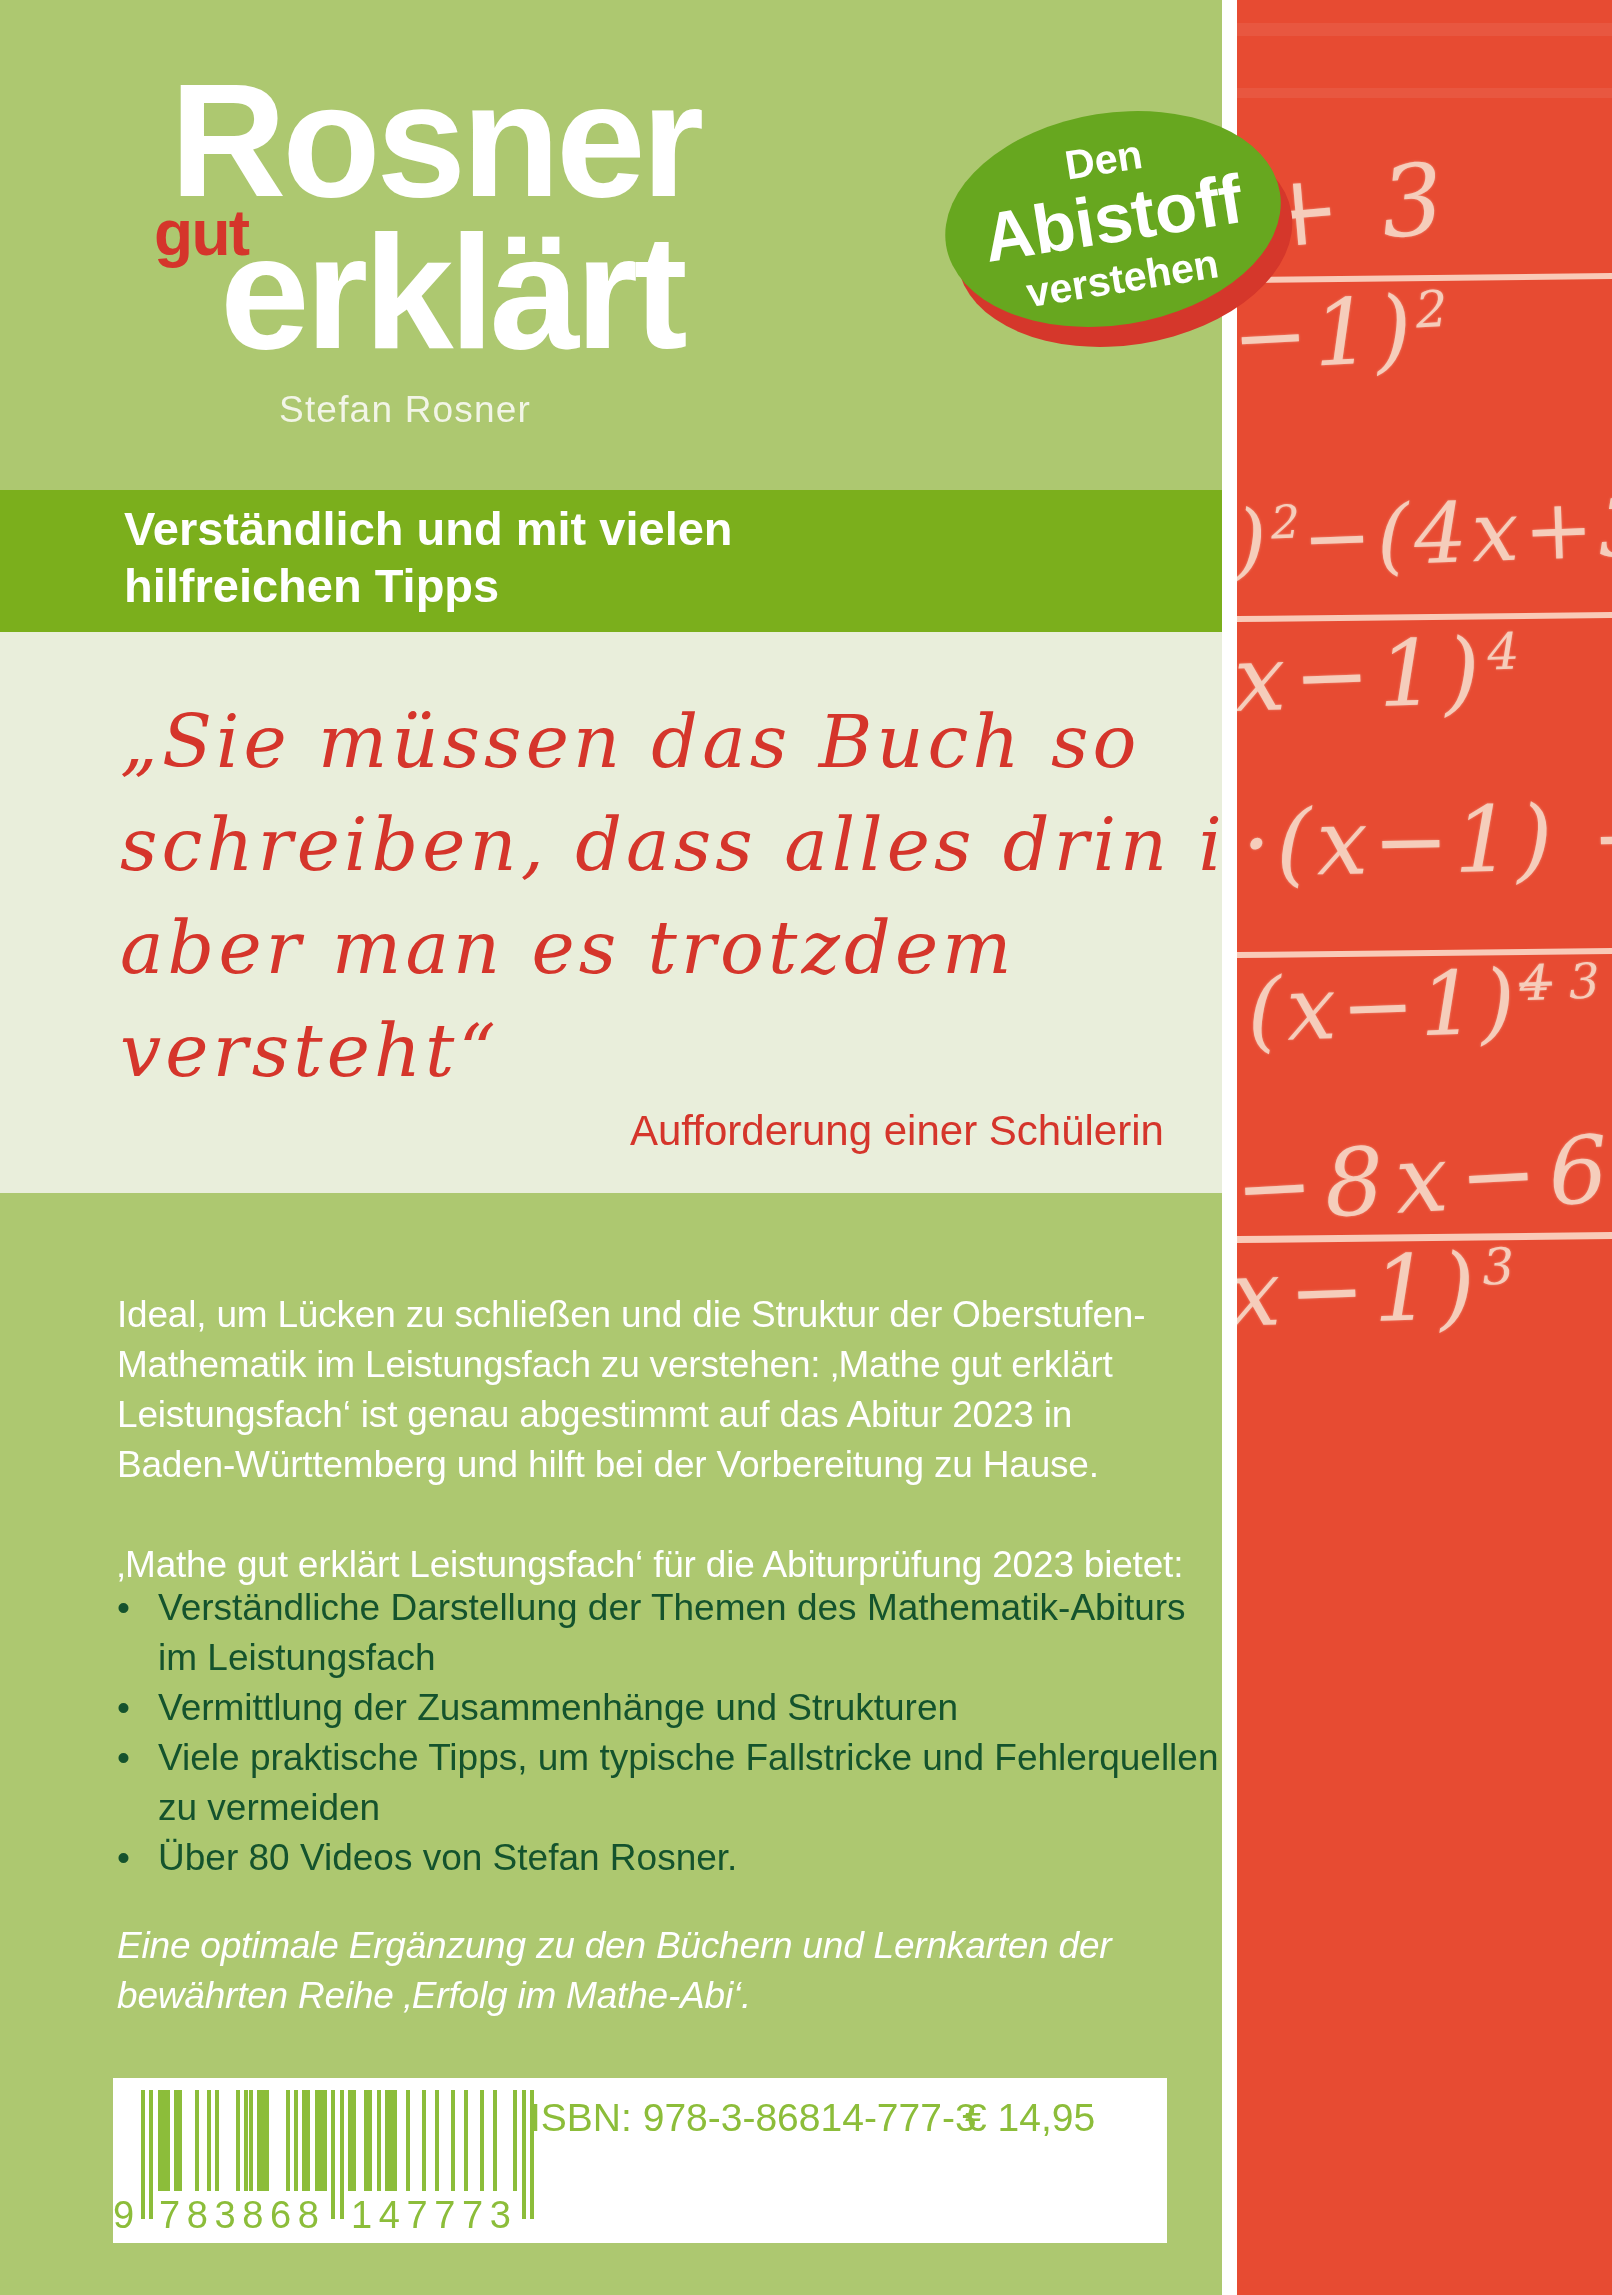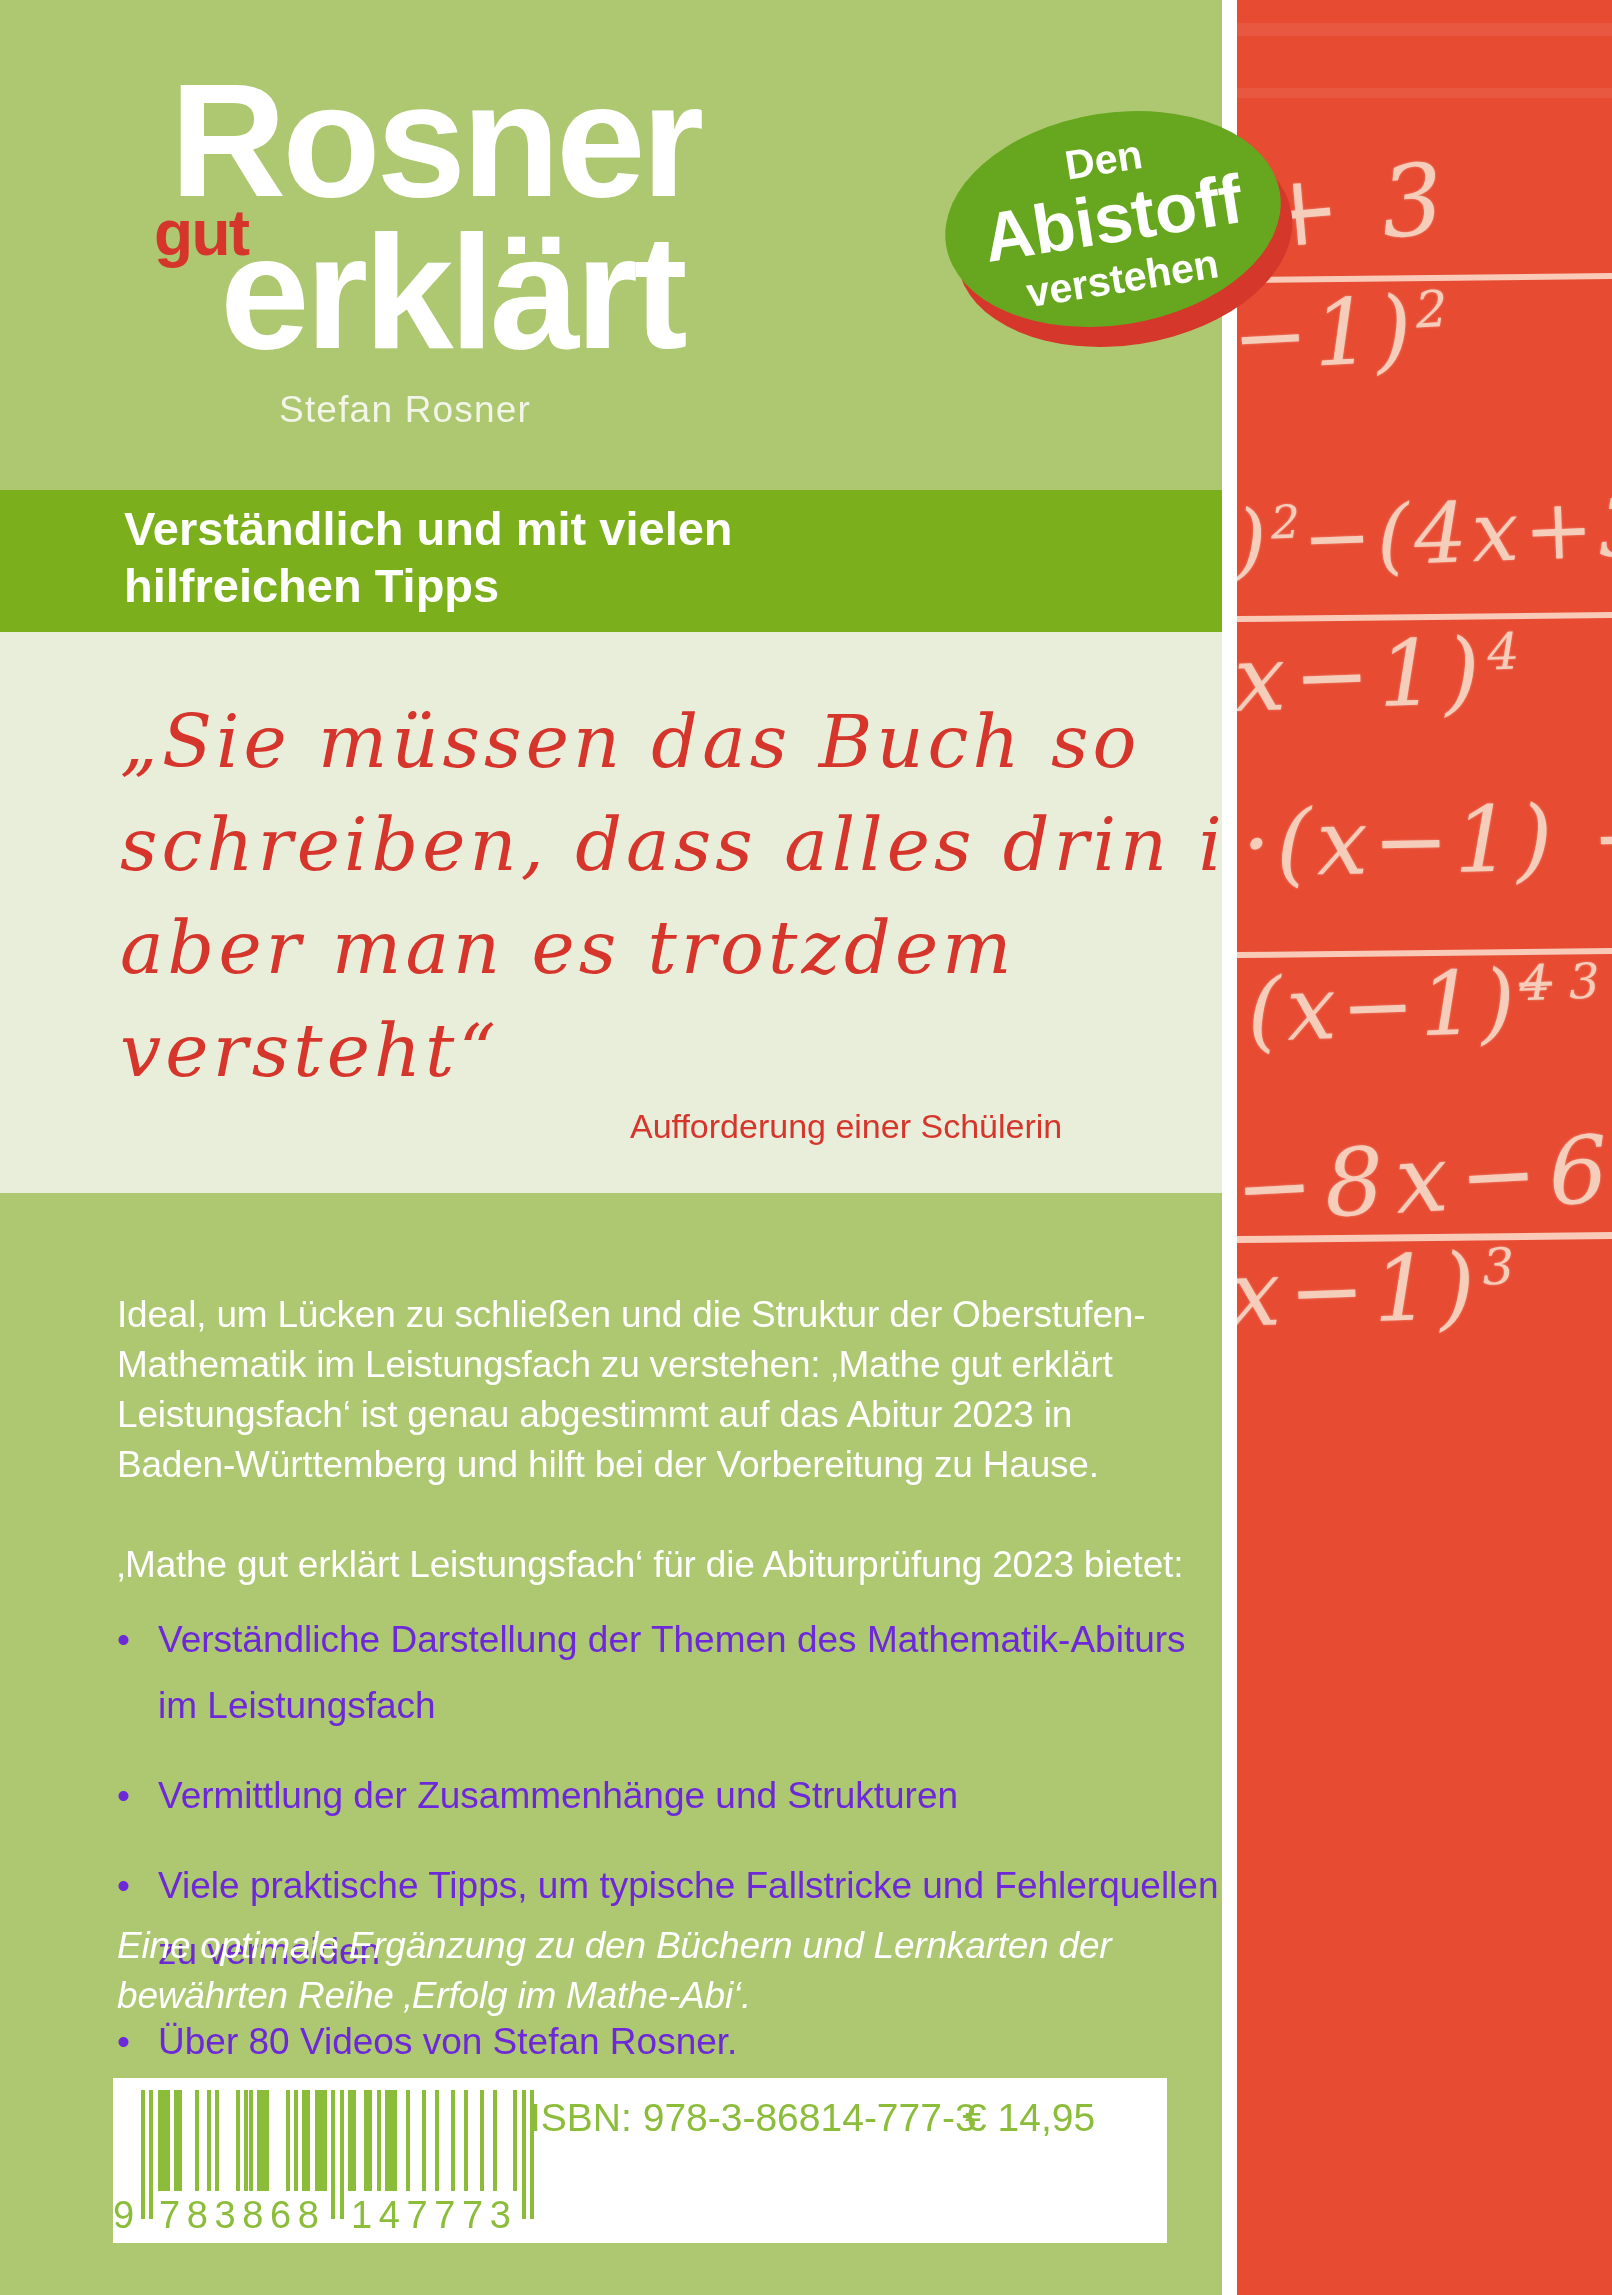--- a/index.html
+++ b/index.html
@@ -21,28 +21,28 @@
   #author{left:279px;top:389px;font-size:37px;color:#f2f5e7;letter-spacing:1.2px;}
 
   
   #banner{left:0;top:490px;width:1222px;height:181px;background:var(--banner_green);}
   #banner-text{left:124px;top:10px;font-size:47px;line-height:57px;font-weight:bold;color:#fff;}
 
   
   #quote-sec{left:0;top:632px;width:1222px;height:561px;background:var(--quote_bg);}
   #quote-text{left:120px;top:58px;font-family:"DejaVu Serif",serif;font-style:italic;
     font-size:73px;line-height:103px;letter-spacing:4.1px;color:var(--accent_red);white-space:nowrap;}
-  #quote-attr{left:630px;top:475px;font-size:34px;color:var(--accent_red);}
+  #quote-attr{left:630px;top:475px;font-size:42px;color:var(--accent_red);}
 
   
   .white-copy{color:#ffffff;font-size:37px;line-height:50px;letter-spacing:-0.2px;white-space:nowrap;}
   #para1{left:117px;top:1290px;}
   #list-intro{left:117px;top:1540px;}
   #bullet-list{left:117px;top:1583px;list-style:none;margin:0;padding:0;}
-  #bullet-list li{position:relative;padding-left:41px;color:#6d28d9;font-size:37px;line-height:66px;white-space:nowrap;margin-top:24px;}
+  #bullet-list li{position:relative;padding-left:41px;color:#14532d;font-size:37px;line-height:50px;white-space:nowrap;}
   #bullet-list li::before{content:"\2022";position:absolute;left:0;top:0;font-size:37px;}
   #closing{left:117px;top:1921px;font-style:italic;}
 
   
   #white-bar{left:113px;top:2078px;width:1054px;height:165px;background:#ffffff;}
   #barcode{left:28px;top:11.6px;width:393px;height:139px;}
   .bc-bar{position:absolute;top:0;width:4.1px;height:101px;background:var(--footer_green);}
   .bc-guard{height:129px;}
   .bc-digit{position:absolute;font-size:38px;color:var(--footer_green);letter-spacing:6.6px;top:116px;}
   #bc-first{left:0;}

